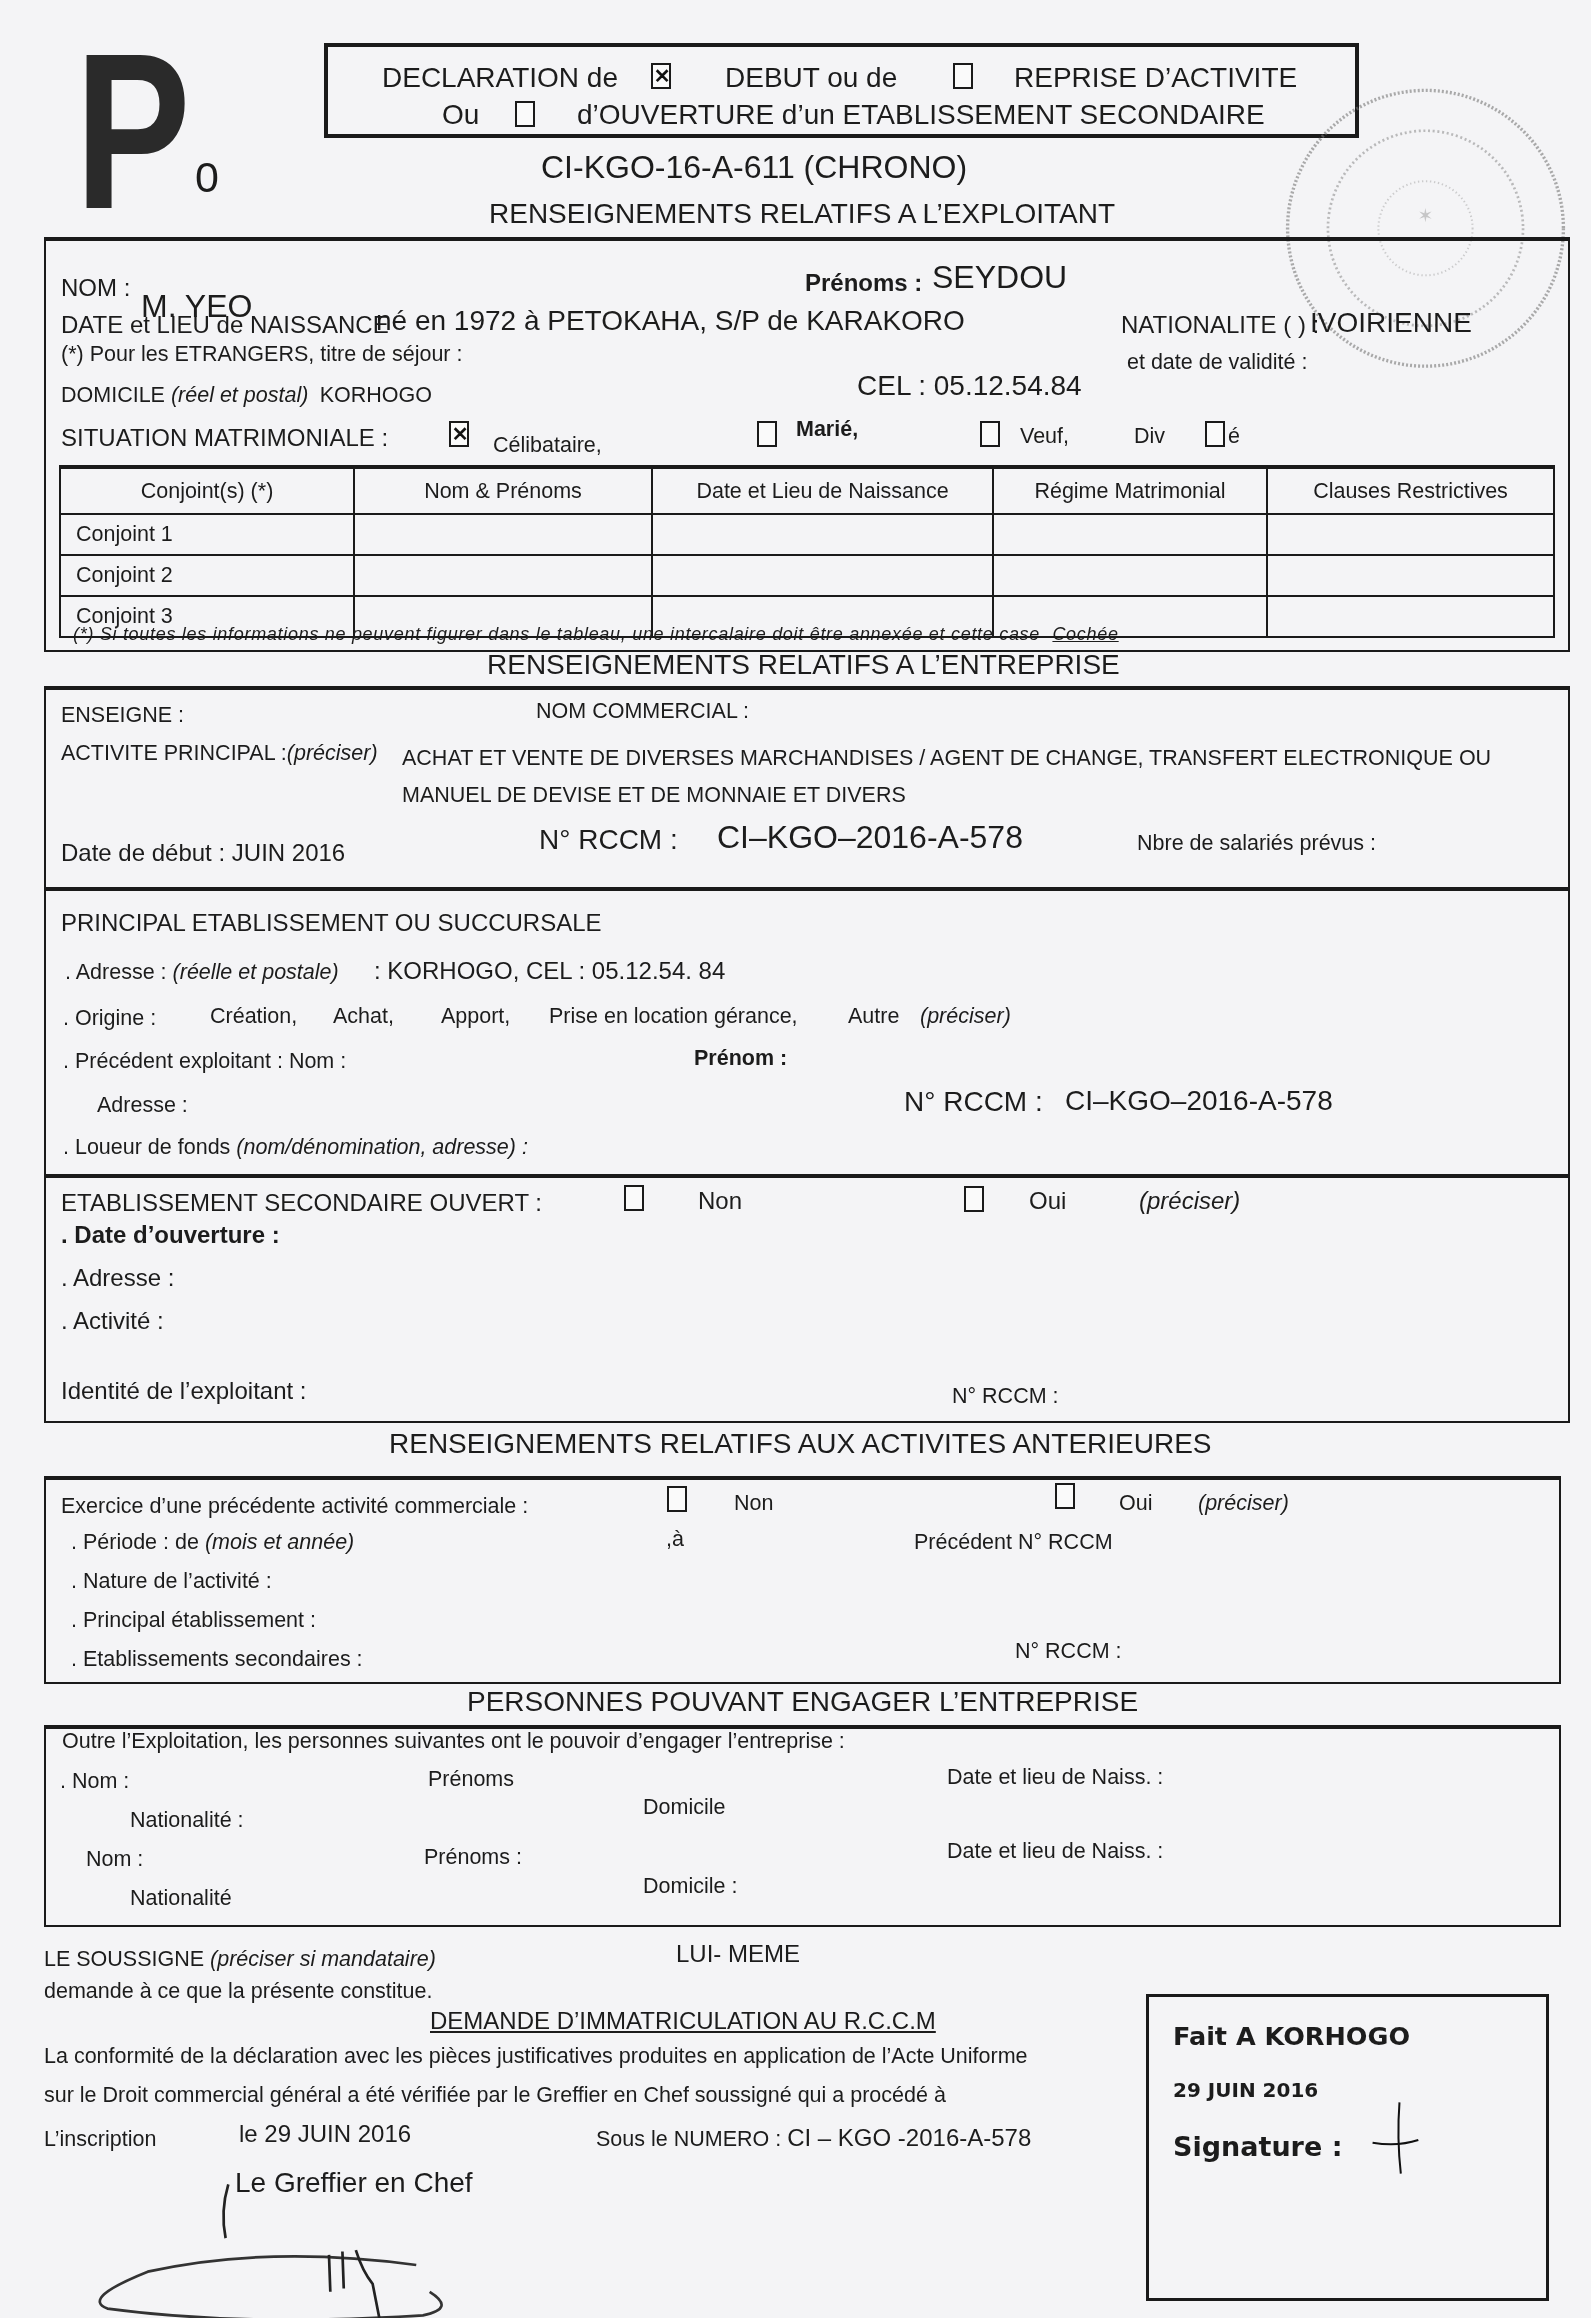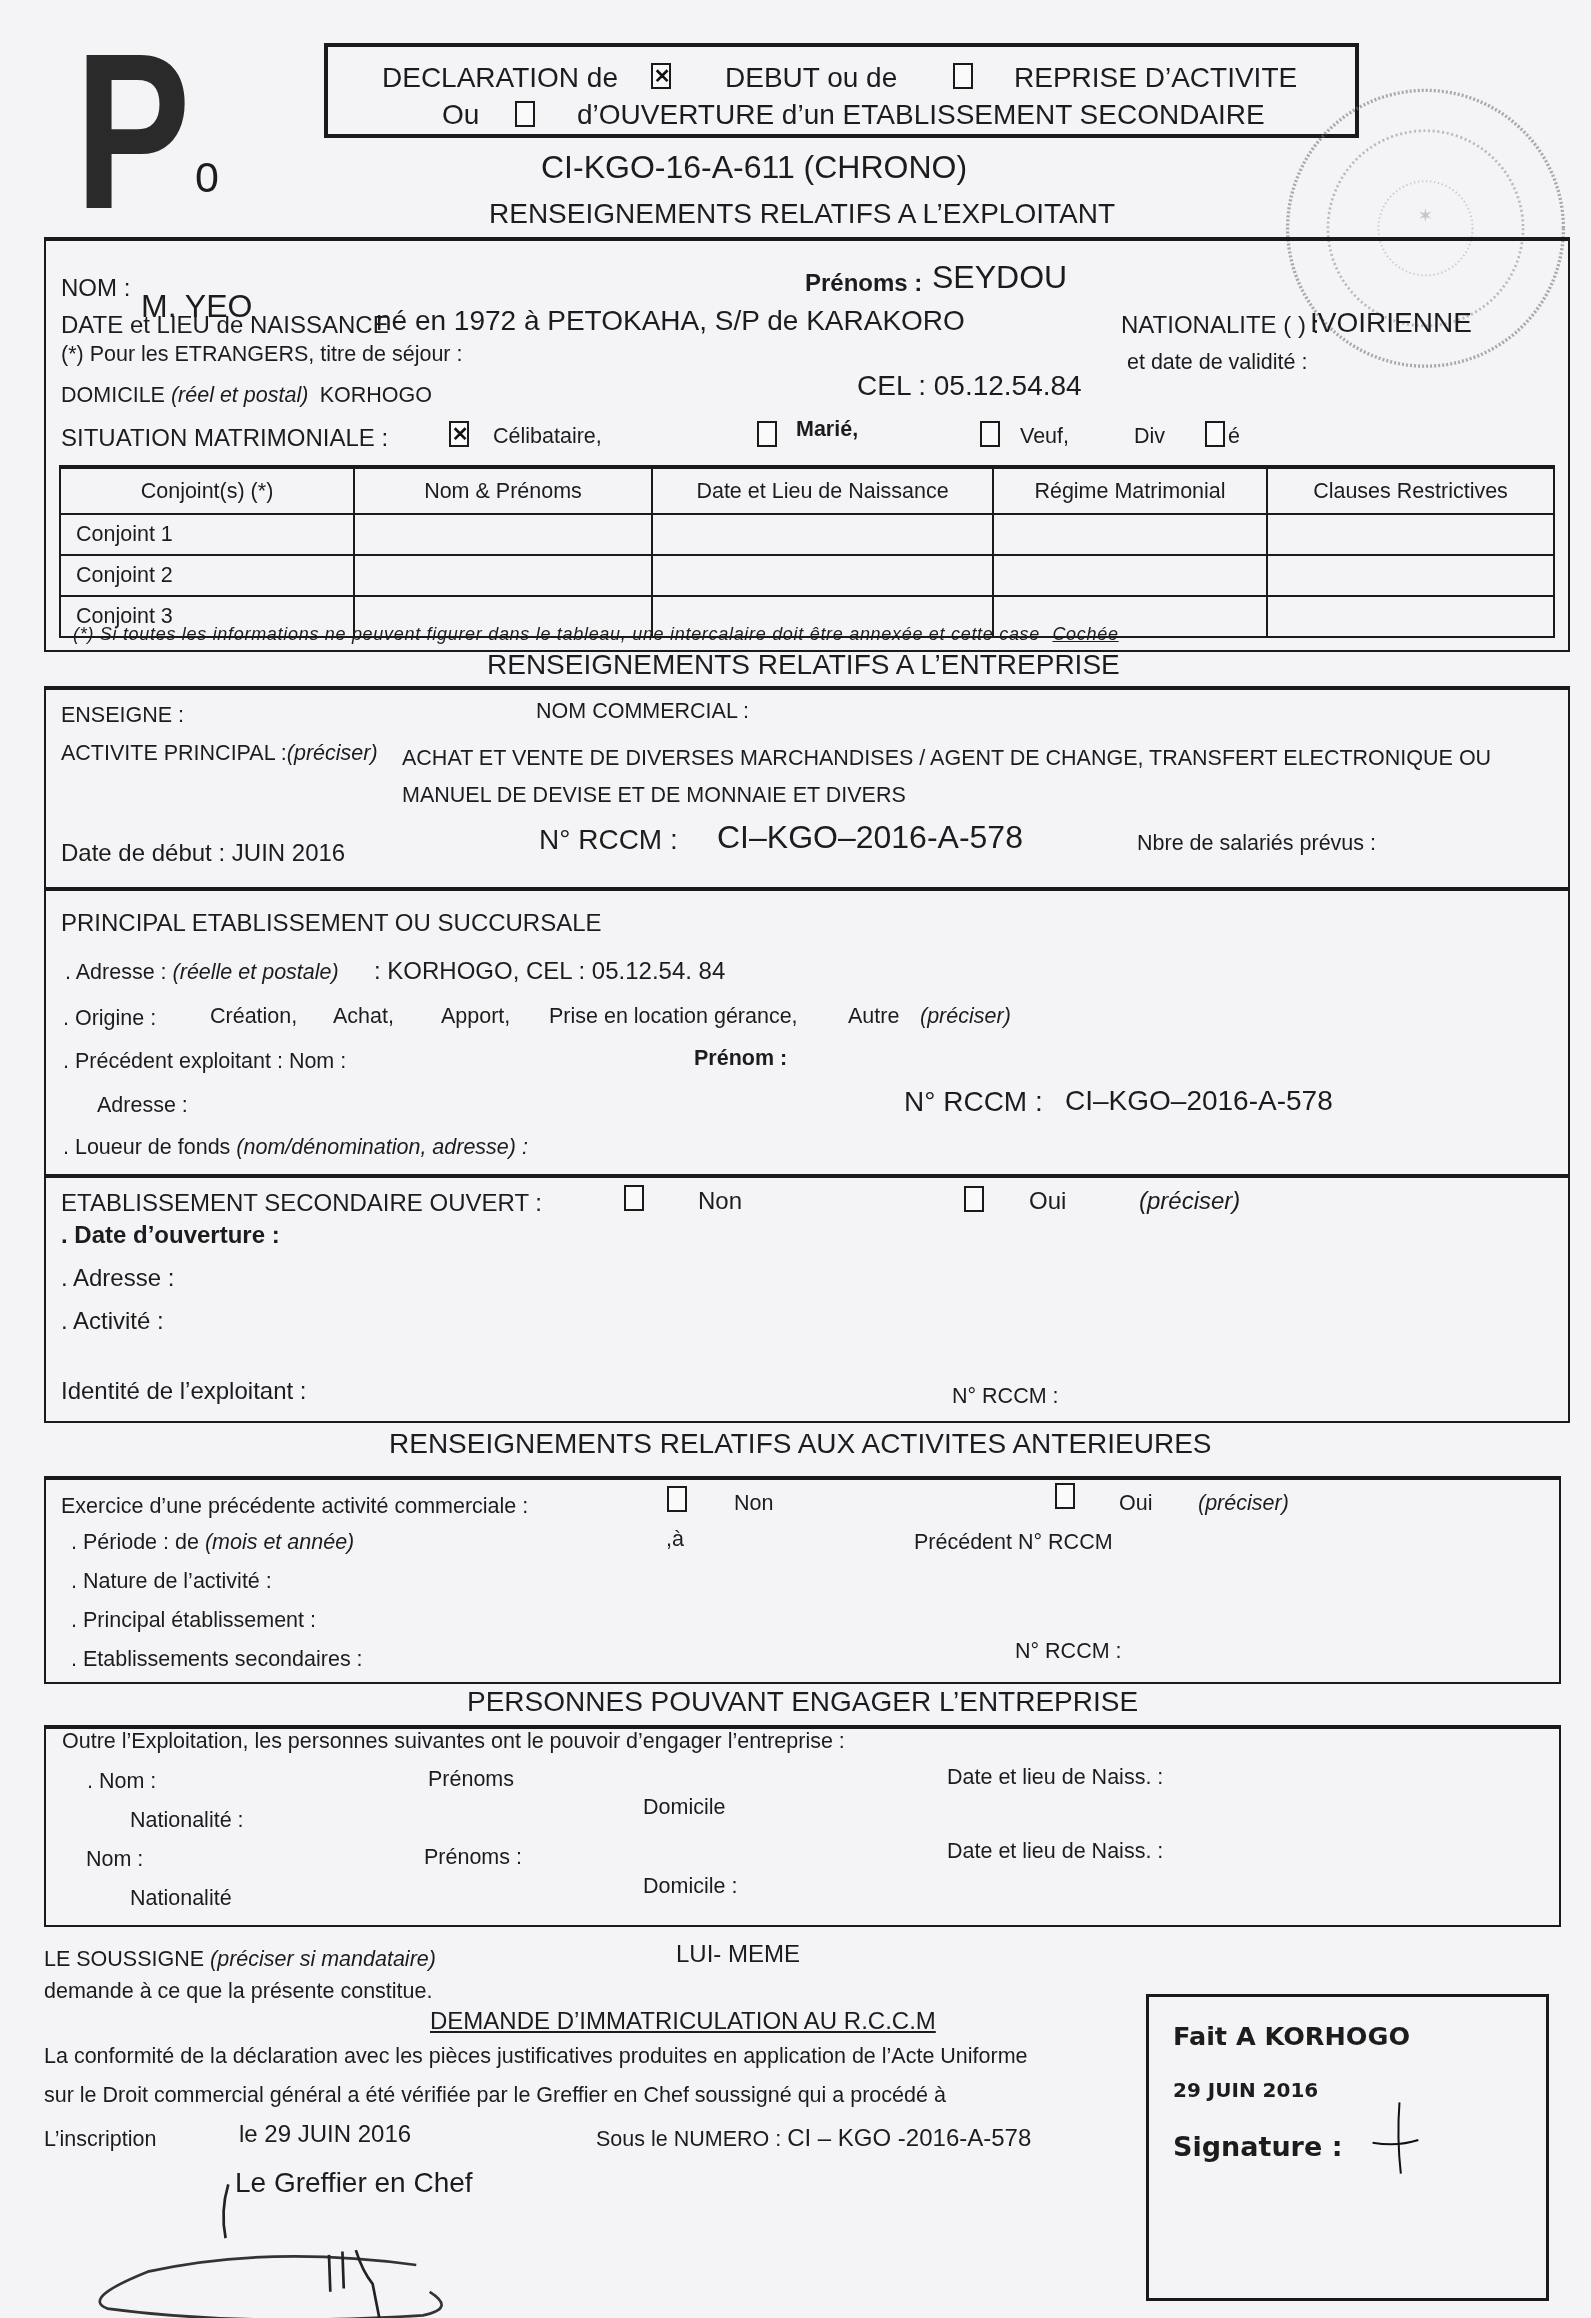--- a/index.html
+++ b/index.html
@@ -68,21 +68,21 @@
 
 <div class="abs t40" style="left:857px; top:370px;">CEL : 05.12.54.84</div>
 <div class="abs t30" style="left:61px; top:383px;">
   <span>DOMICILE</span>
   <span class="i">(réel et postal)</span>
   <span style="margin-left:5.4px;">KORHOGO</span>
 </div>
 
 <div class="abs t34" style="left:61px; top:424px;">SITUATION MATRIMONIALE :</div>
 <div class="cb checked" style="left:449px; top:421px;"></div>
-<div class="abs t30" style="left:493px; top:424px;">Célibataire,</div>
+<div class="abs t30" style="left:493px; top:433px;">Célibataire,</div>
 <div class="cb" style="left:757px; top:421px;"></div>
 <div class="abs t30" style="left:796px; top:417px;font-weight:bold;">Marié,</div>
 <div class="cb" style="left:980px; top:421px;"></div>
 <div class="abs t30" style="left:1020px; top:424px;">Veuf,</div>
 <div class="abs t30" style="left:1134px; top:424px;">Div</div>
 <div class="cb" style="left:1205px; top:421px;"></div>
 <div class="abs t30" style="left:1228px; top:424px;">é</div>
 
 <table class="conj">
   <tbody>
@@ -198,21 +198,21 @@
 <div class="abs t30" style="left:914px; top:1530px;">Précédent  N°  RCCM</div>
 <div class="abs t30" style="left:71px; top:1569px;">. Nature de l’activité :</div>
 <div class="abs t30" style="left:71px; top:1608px;">. Principal établissement :</div>
 <div class="abs t30" style="left:71px; top:1647px;">. Etablissements secondaires :</div>
 <div class="abs t30" style="left:1015px; top:1639px;">N° RCCM :</div>
 
 <div class="abs t40" style="left:467px; top:1686px;">PERSONNES POUVANT ENGAGER L’ENTREPRISE</div>
 <div class="box thick-top" style="left:44px; top:1725px; width:1517px; height:202px;"></div>
 <div class="abs t30" style="left:62px; top:1729px;">Outre l’Exploitation, les personnes suivantes ont le pouvoir d’engager l’entreprise :</div>
 
-<div class="abs t30" style="left:87px; top:1769px;text-align:center;">. Nom :</div>
+<div class="abs t30" style="left:60px; top:1769px;text-align:center;">. Nom :</div>
 <div class="abs t30" style="left:428px; top:1767px;">Prénoms</div>
 <div class="abs t30" style="left:947px; top:1765px;">Date et lieu de Naiss. :</div>
 <div class="abs t30" style="left:643px; top:1795px;">Domicile</div>
 <div class="abs t30" style="left:130px; top:1808px;">Nationalité :</div>
 
 <div class="abs t30" style="left:86px; top:1847px;">Nom :</div>
 <div class="abs t30" style="left:424px; top:1845px;">Prénoms :</div>
 <div class="abs t30" style="left:947px; top:1839px;">Date et lieu de Naiss. :</div>
 <div class="abs t30" style="left:643px; top:1874px;">Domicile :</div>
 <div class="abs t30" style="left:130px; top:1886px;">Nationalité</div>

